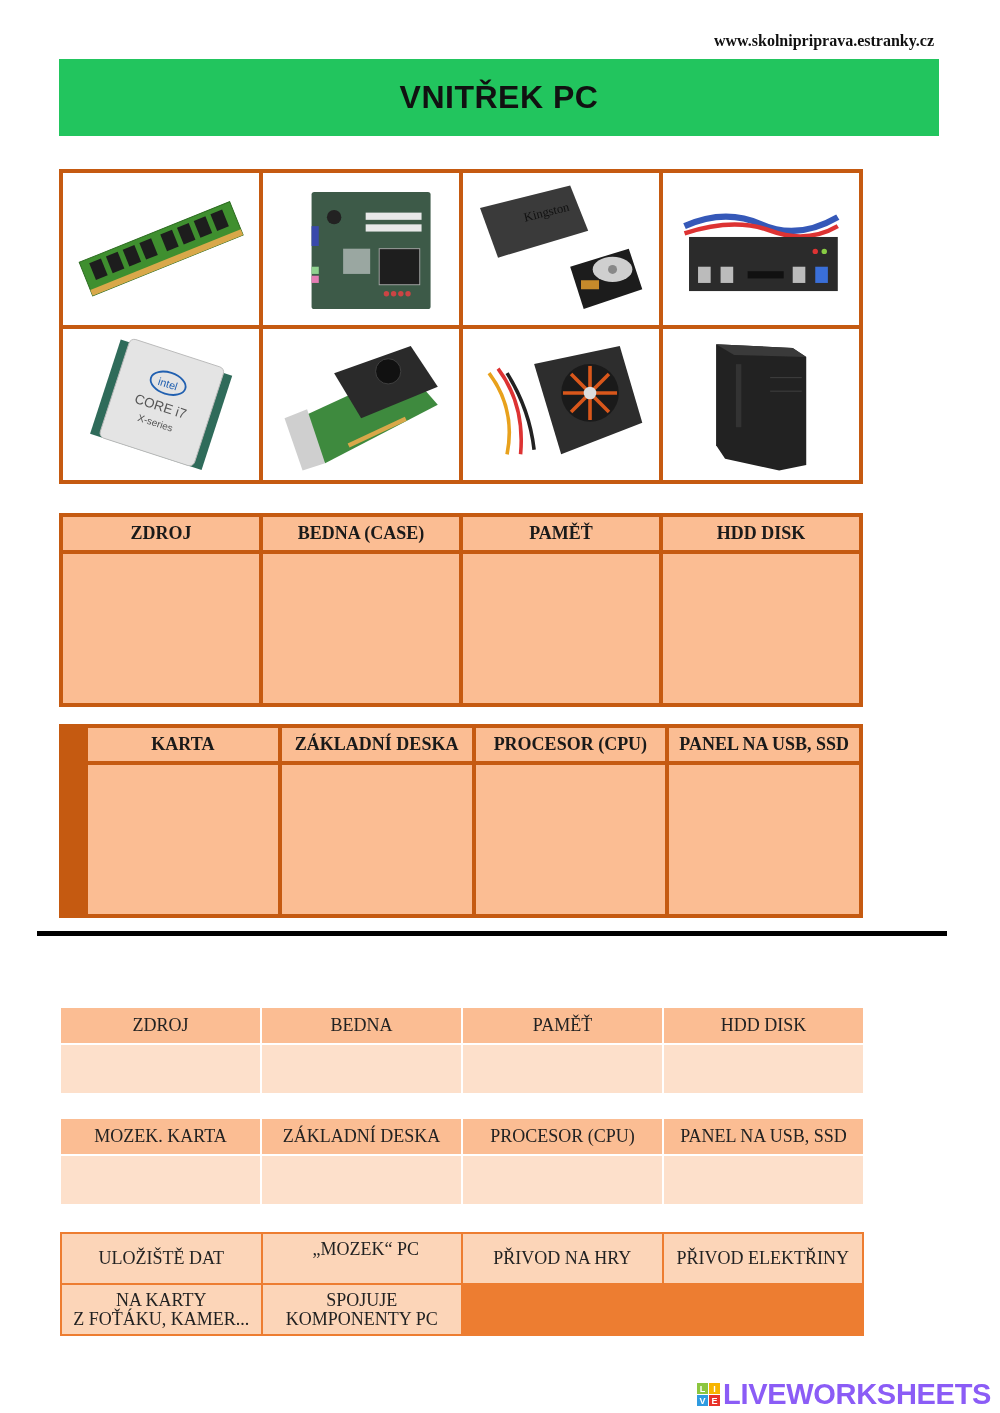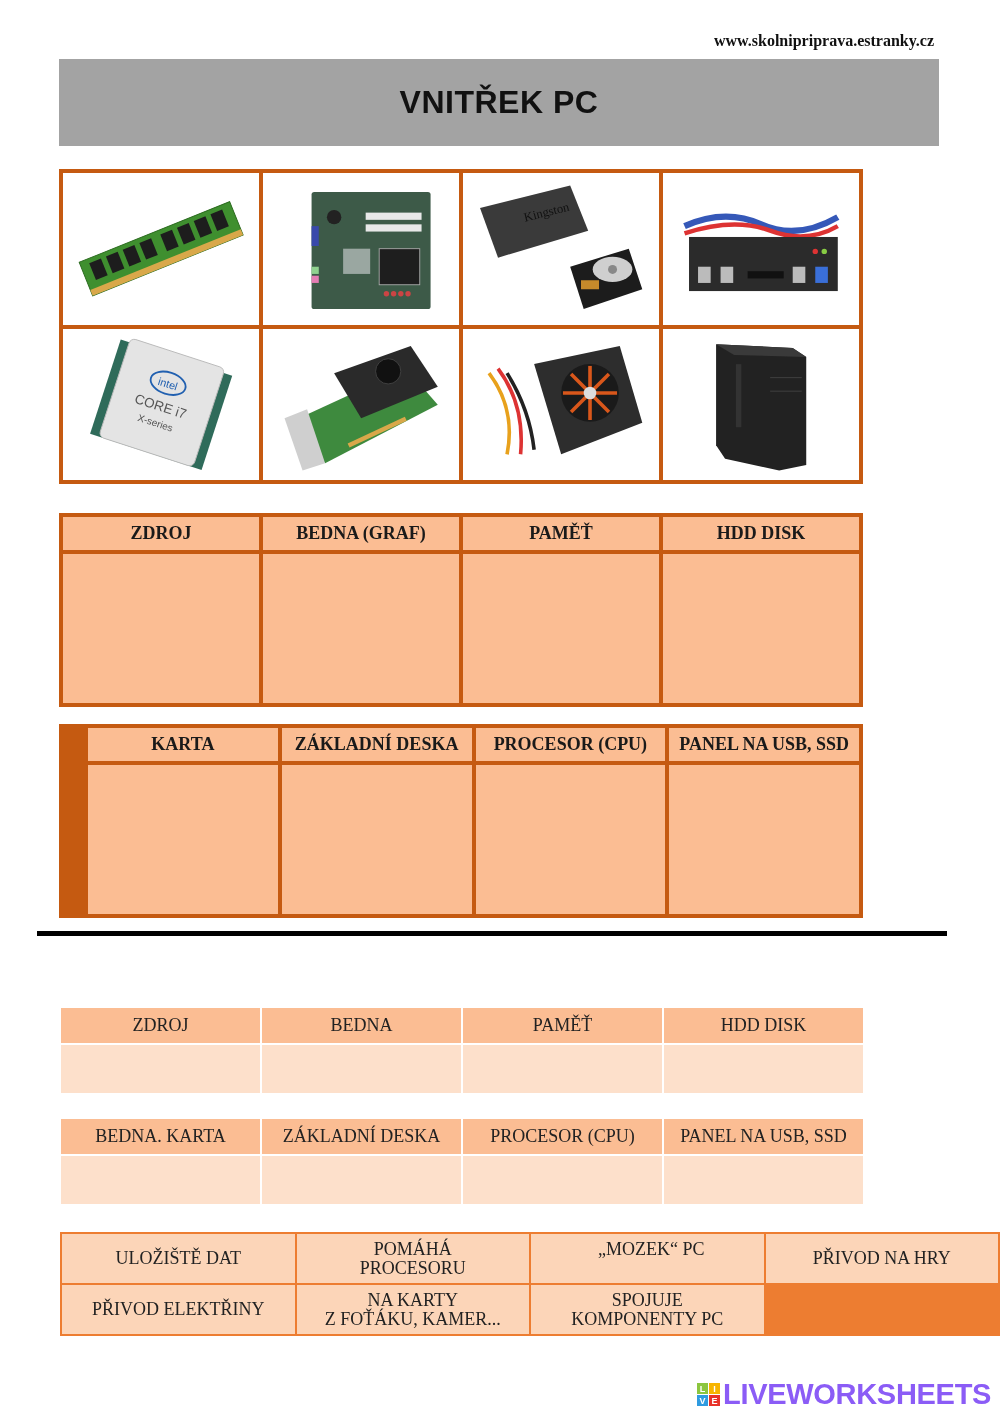--- a/index.html
+++ b/index.html
@@ -1,20 +1,20 @@
 <!DOCTYPE html>
 <html><head>
 <meta charset="utf-8">
 <style>
   html, body { margin: 0; padding: 0; background: #ffffff; }
   body { width: 1000px; height: 1413px; position: relative; overflow: hidden; font-family: "Liberation Serif", serif; color: #111; }
 
   .site-url { position: absolute; top: 32px; right: 66px; font-family: "Liberation Serif", serif; font-weight: bold; font-size: 16px; color: #111; margin-left: 32px; }
 
-  .title-bar { position: absolute; left: 59px; top: 59px; width: 880px; height: 87px; background: #a3a3a3; display: flex; align-items: center; justify-content: center; }
+  .title-bar { position: absolute; left: 59px; top: 59px; width: 880px; height: 77px; background: #22c55e; display: flex; align-items: center; justify-content: center; }
   .title-bar h1 { margin: 0; font-family: "Liberation Sans", sans-serif; font-weight: bold; font-size: 32px; color: #111; letter-spacing: 0.5px; }
 
   
   .pic-grid { position: absolute; left: 59px; top: 169px; width: 804px; height: 315px; box-sizing: border-box; border: 4px solid #c55a11; display: grid; grid-template-columns: repeat(4, 1fr); grid-template-rows: repeat(2, 1fr); background: #c55a11; gap: 4px; }
   .pic-cell { background: #fff; display: flex; align-items: center; justify-content: center; overflow: hidden; position: relative; }
   .pic-cell svg { width: 92%; height: 92%; }
 
   
   .drop-table { position: absolute; left: 59px; width: 804px; height: 194px; box-sizing: border-box; border: 4px solid #c55a11; background: #c55a11; display: grid; grid-template-columns: repeat(4, 1fr); grid-template-rows: 33px 1fr; gap: 4px; }
   .drop-table .hd { background: #fbbd93; display: flex; align-items: center; justify-content: center; font-family: "Liberation Serif", serif; font-weight: bold; font-size: 18px; color: #1a1a1a; white-space: nowrap; }
@@ -24,21 +24,21 @@
 
   .divider { position: absolute; left: 37px; top: 931px; width: 910px; height: 5px; background: #000; }
 
   
   .light-table { position: absolute; left: 61px; width: 802px; display: grid; grid-template-columns: repeat(4, 1fr); gap: 2px; background: #fff; }
   .light-table .lh { background: #fbbd93; height: 35px; display: flex; align-items: center; justify-content: center; font-family: "Liberation Serif", serif; font-size: 18px; color: #222; white-space: nowrap; }
   .light-table .lc { background: #fde0cb; height: 48px; }
   #table3 { top: 1008px; }
   #table4 { top: 1119px; }
 
-  .clue-table { position: absolute; left: 60px; top: 1232px; width: 940px; height: 104px; box-sizing: border-box; border: 2px solid #ed7d31; background: #ed7d31; display: grid; grid-template-columns: repeat(4, 1fr); grid-template-rows: 1fr 1fr; gap: 2px; }
+  .clue-table { position: absolute; left: 60px; top: 1232px; width: 804px; height: 104px; box-sizing: border-box; border: 2px solid #ed7d31; background: #ed7d31; display: grid; grid-template-columns: repeat(4, 1fr); grid-template-rows: 1fr 1fr; gap: 2px; }
   .clue { background: #fcd5b8; display: flex; align-items: center; justify-content: center; text-align: center; font-family: "Liberation Serif", serif; font-size: 18px; line-height: 19px; color: #222; cursor: grab; }
   .clue.top { align-items: flex-start; padding-top: 6px; box-sizing: border-box; padding-left: 8px; }
 
   .brand { position: absolute; left: 697px; top: 1378px; display: flex; align-items: center; }
   .brand-icon { display: grid; grid-template-columns: 11px 11px; grid-template-rows: 11px 11px; gap: 1px; margin-right: 3px; }
   .brand-icon span { display: flex; align-items: center; justify-content: center; font-family: "Liberation Sans", sans-serif; font-weight: bold; font-size: 9px; color: #fff; }
   .brand-text { font-family: "Liberation Sans", sans-serif; font-weight: bold; font-size: 29px; color: #8b5cf6; letter-spacing: -0.3px; }
 </style>
 </head>
 <body>
@@ -156,21 +156,21 @@
       <polygon points="50,8 135,12 150,22 70,20" fill="#3a3a3a"></polygon>
       <rect x="72" y="30" width="6" height="70" fill="#333"></rect>
       <line x1="110" y1="45" x2="145" y2="45" stroke="#444"></line>
       <line x1="110" y1="60" x2="145" y2="60" stroke="#444"></line>
     </svg>
   </div>
 </div>
 
 <div class="drop-table" id="table1">
   <div class="hd">ZDROJ</div>
-  <div class="hd">BEDNA (GRAF)</div>
+  <div class="hd">BEDNA (CASE)</div>
   <div class="hd">PAMĚŤ</div>
   <div class="hd">HDD DISK</div>
   <div class="drop"></div>
   <div class="drop"></div>
   <div class="drop"></div>
   <div class="drop"></div>
 </div>
 
 <div class="drop-table" id="table2">
   <div class="hd">KARTA</div>
@@ -190,34 +190,32 @@
   <div class="lh">BEDNA</div>
   <div class="lh">PAMĚŤ</div>
   <div class="lh">HDD DISK</div>
   <div class="lc"></div>
   <div class="lc"></div>
   <div class="lc"></div>
   <div class="lc"></div>
 </div>
 
 <div class="light-table" id="table4">
-  <div class="lh">BEDNA. KARTA</div>
+  <div class="lh">MOZEK. KARTA</div>
   <div class="lh">ZÁKLADNÍ DESKA</div>
   <div class="lh">PROCESOR (CPU)</div>
   <div class="lh">PANEL NA USB, SSD</div>
   <div class="lc"></div>
   <div class="lc"></div>
   <div class="lc"></div>
   <div class="lc"></div>
 </div>
 
 <div class="clue-table">
   <div class="clue">ULOŽIŠTĚ DAT</div>
-  <div class="clue" style="white-space:pre-line">POMÁHÁ
-PROCESORU</div>
   <div class="clue top">„MOZEK“ PC</div>
   <div class="clue">PŘIVOD NA HRY</div>
   <div class="clue">PŘIVOD ELEKTŘINY</div>
   <div class="clue" style="white-space:pre-line">NA KARTY
 Z FOŤÁKU, KAMER...</div>
   <div class="clue" style="white-space:pre-line">SPOJUJE
 KOMPONENTY PC</div>
 </div>
 
 <div class="brand">

